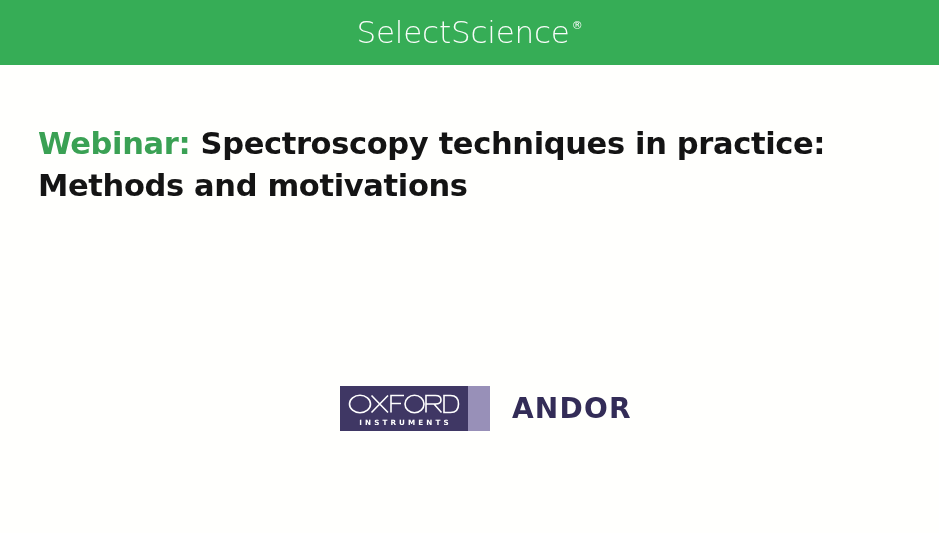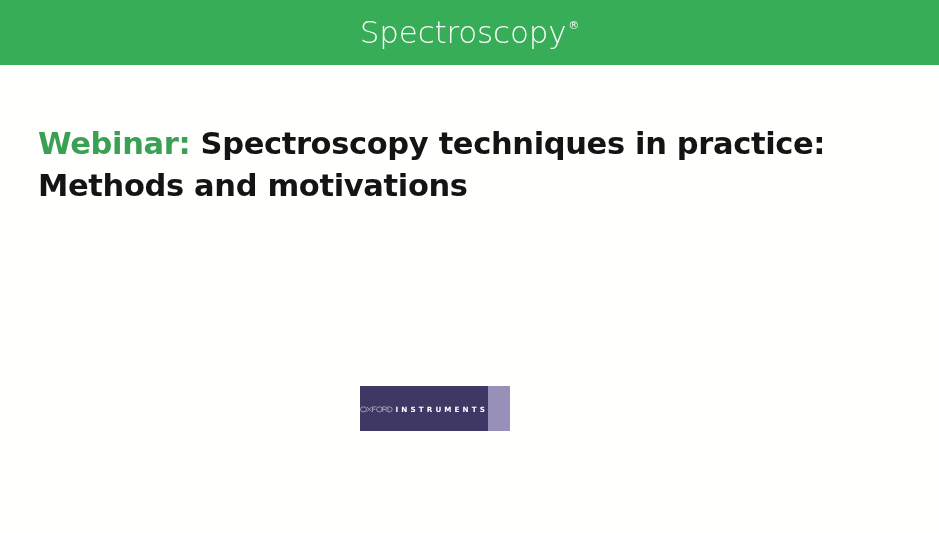--- a/index.html
+++ b/index.html
@@ -101,25 +101,24 @@
     display: flex;
     align-items: stretch;
     height: 45px;
   }
   .oi-block {
     background: #3f3764;
     width: 128px;
     height: 45px;
     position: relative;
     display: flex;
-    flex-direction: row;
+    flex-direction: column;
     align-items: center;
     justify-content: center;
     box-sizing: border-box;
-    margin-left: 20px;
   }
   .oi-oxford {
     width: 112px;
     height: 25px;
     display: block;
     margin-top: 2px;
   }
   .oi-instruments {
     color: #ffffff;
     font-family: "DejaVu Sans", "Liberation Sans", sans-serif;
@@ -147,21 +146,21 @@
     letter-spacing: 1.2px;
     line-height: 1;
     white-space: nowrap;
   }
 </style>
 </head>
 <body>
 
 <header class="brand-bar">
   <div class="brand-logo">
-    <span class="wordmark">Spectroscopy</span>
+    <span class="wordmark">SelectScience</span>
     <span class="reg-mark">®</span>
   </div>
 </header>
 
 <main class="slide-body">
 
   <h1 class="headline">
     <span class="eyebrow">Webinar:</span><span class="headline-main"> Spectroscopy techniques in practice: Methods and motivations</span>
   </h1>
 
@@ -183,16 +182,19 @@
           <path d="M156 38 L156 4 L175 4 Q186 4 186 13 Q186 21 175 21 L156 21 M172 21 L187 38"></path>
 
           <path d="M192 4 L205 4 Q221 4 221 21 Q221 38 205 38 L192 38 Z"></path>
         </g>
       </svg>
       <span class="oi-instruments">INSTRUMENTS</span>
     </div>
 
     <div class="oi-divider"></div>
 
+    <div class="andor-wordmark">
+      <span>ANDOR</span>
+    </div>
 
   </div>
 
 </main>
 
 </body></html>

